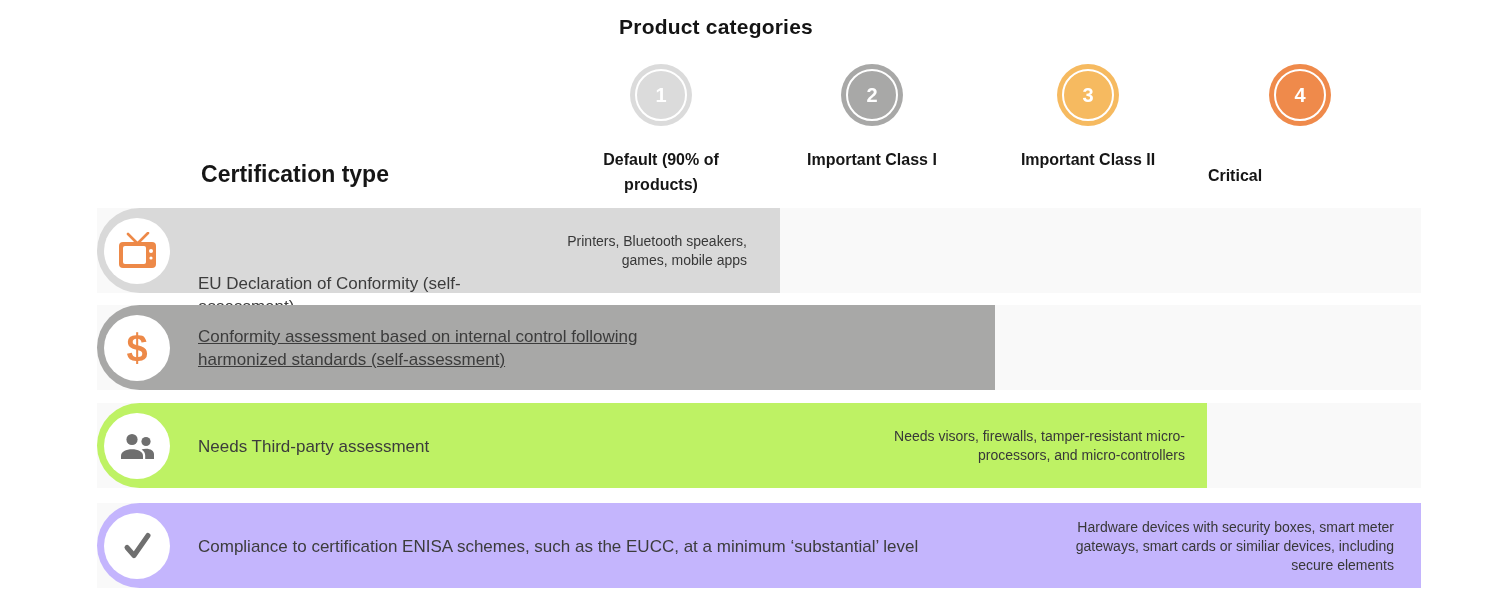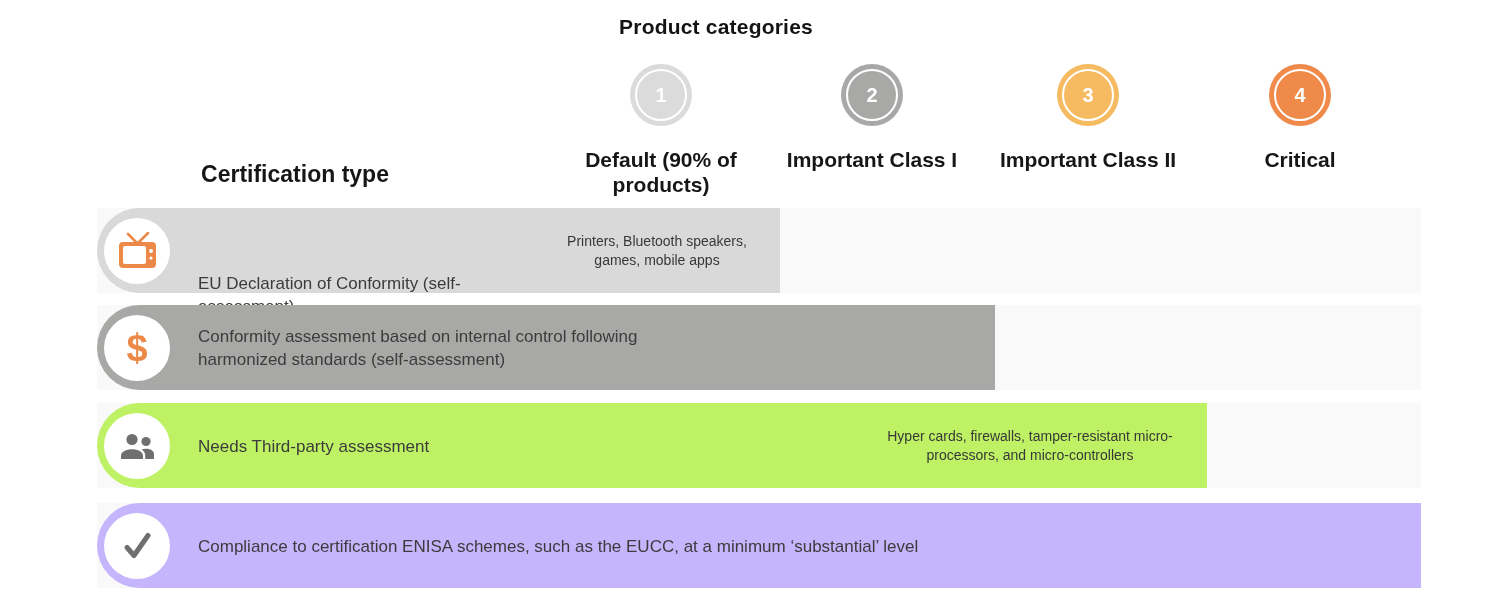--- a/index.html
+++ b/index.html
@@ -24,26 +24,26 @@
     border-radius:50%;
   }
   .badge .num { color:#ffffff; font-weight:bold; font-size:20px; position:relative; }
   .badge-1 { left:630px; background:#DBDBDB; }
   .badge-2 { left:841px; background:#A8A8A7; }
   .badge-3 { left:1057px; background:#F6BA60; }
   .badge-4 { left:1269px; background:#EF8A4B; }
 
   .col-label {
     position:absolute; top:147px; width:220px; text-align:center;
-    font-size:21px; font-weight:bold; color:#161616; line-height:25px;
+    font-size:16px; font-weight:bold; color:#161616; line-height:25px;
   }
   .col-label-1 { left:551px; width:180px; margin-left:20px; }
   .col-label-2 { left:762px; }
   .col-label-3 { left:978px; }
-  .col-label-4 { left:1190px; }
+  .col-label-4 { left:1125px;margin-top:16px; }
 
   .cert-header {
     position:absolute; top:161px; left:145px; width:300px; text-align:center;
     font-size:23px; font-weight:bold; color:#161616;
   }
 
   
   .row { position:absolute; left:97px; width:1324px; height:85px; }
   .row-1 { top:208px; }
   .row-2 { top:305px; }
@@ -64,27 +64,27 @@
     width:66px; height:66px; background:#ffffff; border-radius:50%;
     display:flex; align-items:center; justify-content:center;
   }
   .dollar-glyph { font-size:38px; font-weight:bold; color:#ED8948; line-height:1; }
 
   .cert-label {
     position:absolute; left:101px; top:50%; transform:translateY(-50%);
     font-size:17px; line-height:23px; color:#3C3C3C;
   }
   .cert-label-1 { width:270px;margin-top:44px; }
-  .cert-label-2 { width:478px; }
+  .cert-label-2 { width:478px;text-decoration:underline; }
   .cert-label-3 { width:600px; }
   .cert-label-4 { width:860px; }
 
   .products {
     position:absolute; top:50%; transform:translateY(-50%);
-    text-align:center; font-size:14px; line-height:19px; color:#383838;
+    text-align:right; font-size:14px; line-height:19px; color:#383838;
   }
   .products-1 { left:470px; width:180px; }
   .products-2 { left:649px; width:225px; }
   .products-3 { left:778px; width:310px; }
   .products-4 { left:959px; width:338px; }
 </style>
 </head>
 <body>
 
 <div class="canvas">
@@ -143,28 +143,29 @@
       <div class="icon-circle">
         <svg width="38" height="28" viewBox="0 0 38 28" fill="#6F6F6F">
           <circle cx="14" cy="7.5" r="5.6"></circle>
           <path d="M3 27 v-3.2 c0-4.2 5-6.6 11-6.6 s11 2.4 11 6.6 V27 z"></path>
           <circle cx="28" cy="9.5" r="4.6"></circle>
           <path d="M27.2 27 v-3.4 c0-2.7-1.4-4.8-3.6-6.2 1.3-.4 2.7-.6 4.4-.6 4.8 0 8 2.2 8 5.4 V27 z"></path>
         </svg>
       </div>
       <div class="cert-label cert-label-3">Needs Third-party assessment</div>
     </div>
-    <div class="products products-3">Hyper cards, firewalls, tamper-resistant micro-processors, and micro-controllers</div>
+    <div class="products products-3">Needs visors, firewalls, tamper-resistant micro-processors, and micro-controllers</div>
   </div>
 
   <div class="row row-4">
     <div class="track"></div>
     <div class="pill pill-4">
       <div class="icon-circle">
         <svg width="34" height="30" viewBox="0 0 34 30">
           <path d="M7 16.5 l7 8 L28 4.5" stroke="#6F6F6F" stroke-width="5" fill="none" stroke-linecap="round" stroke-linejoin="round"></path>
         </svg>
       </div>
       <div class="cert-label cert-label-4">Compliance to certification ENISA schemes, such as the EUCC, at a minimum ‘substantial’ level</div>
     </div>
+    <div class="products products-4">Hardware devices with security boxes, smart meter gateways, smart cards or similiar devices, including secure elements</div>
   </div>
 
 </div>
 
 </body></html>

